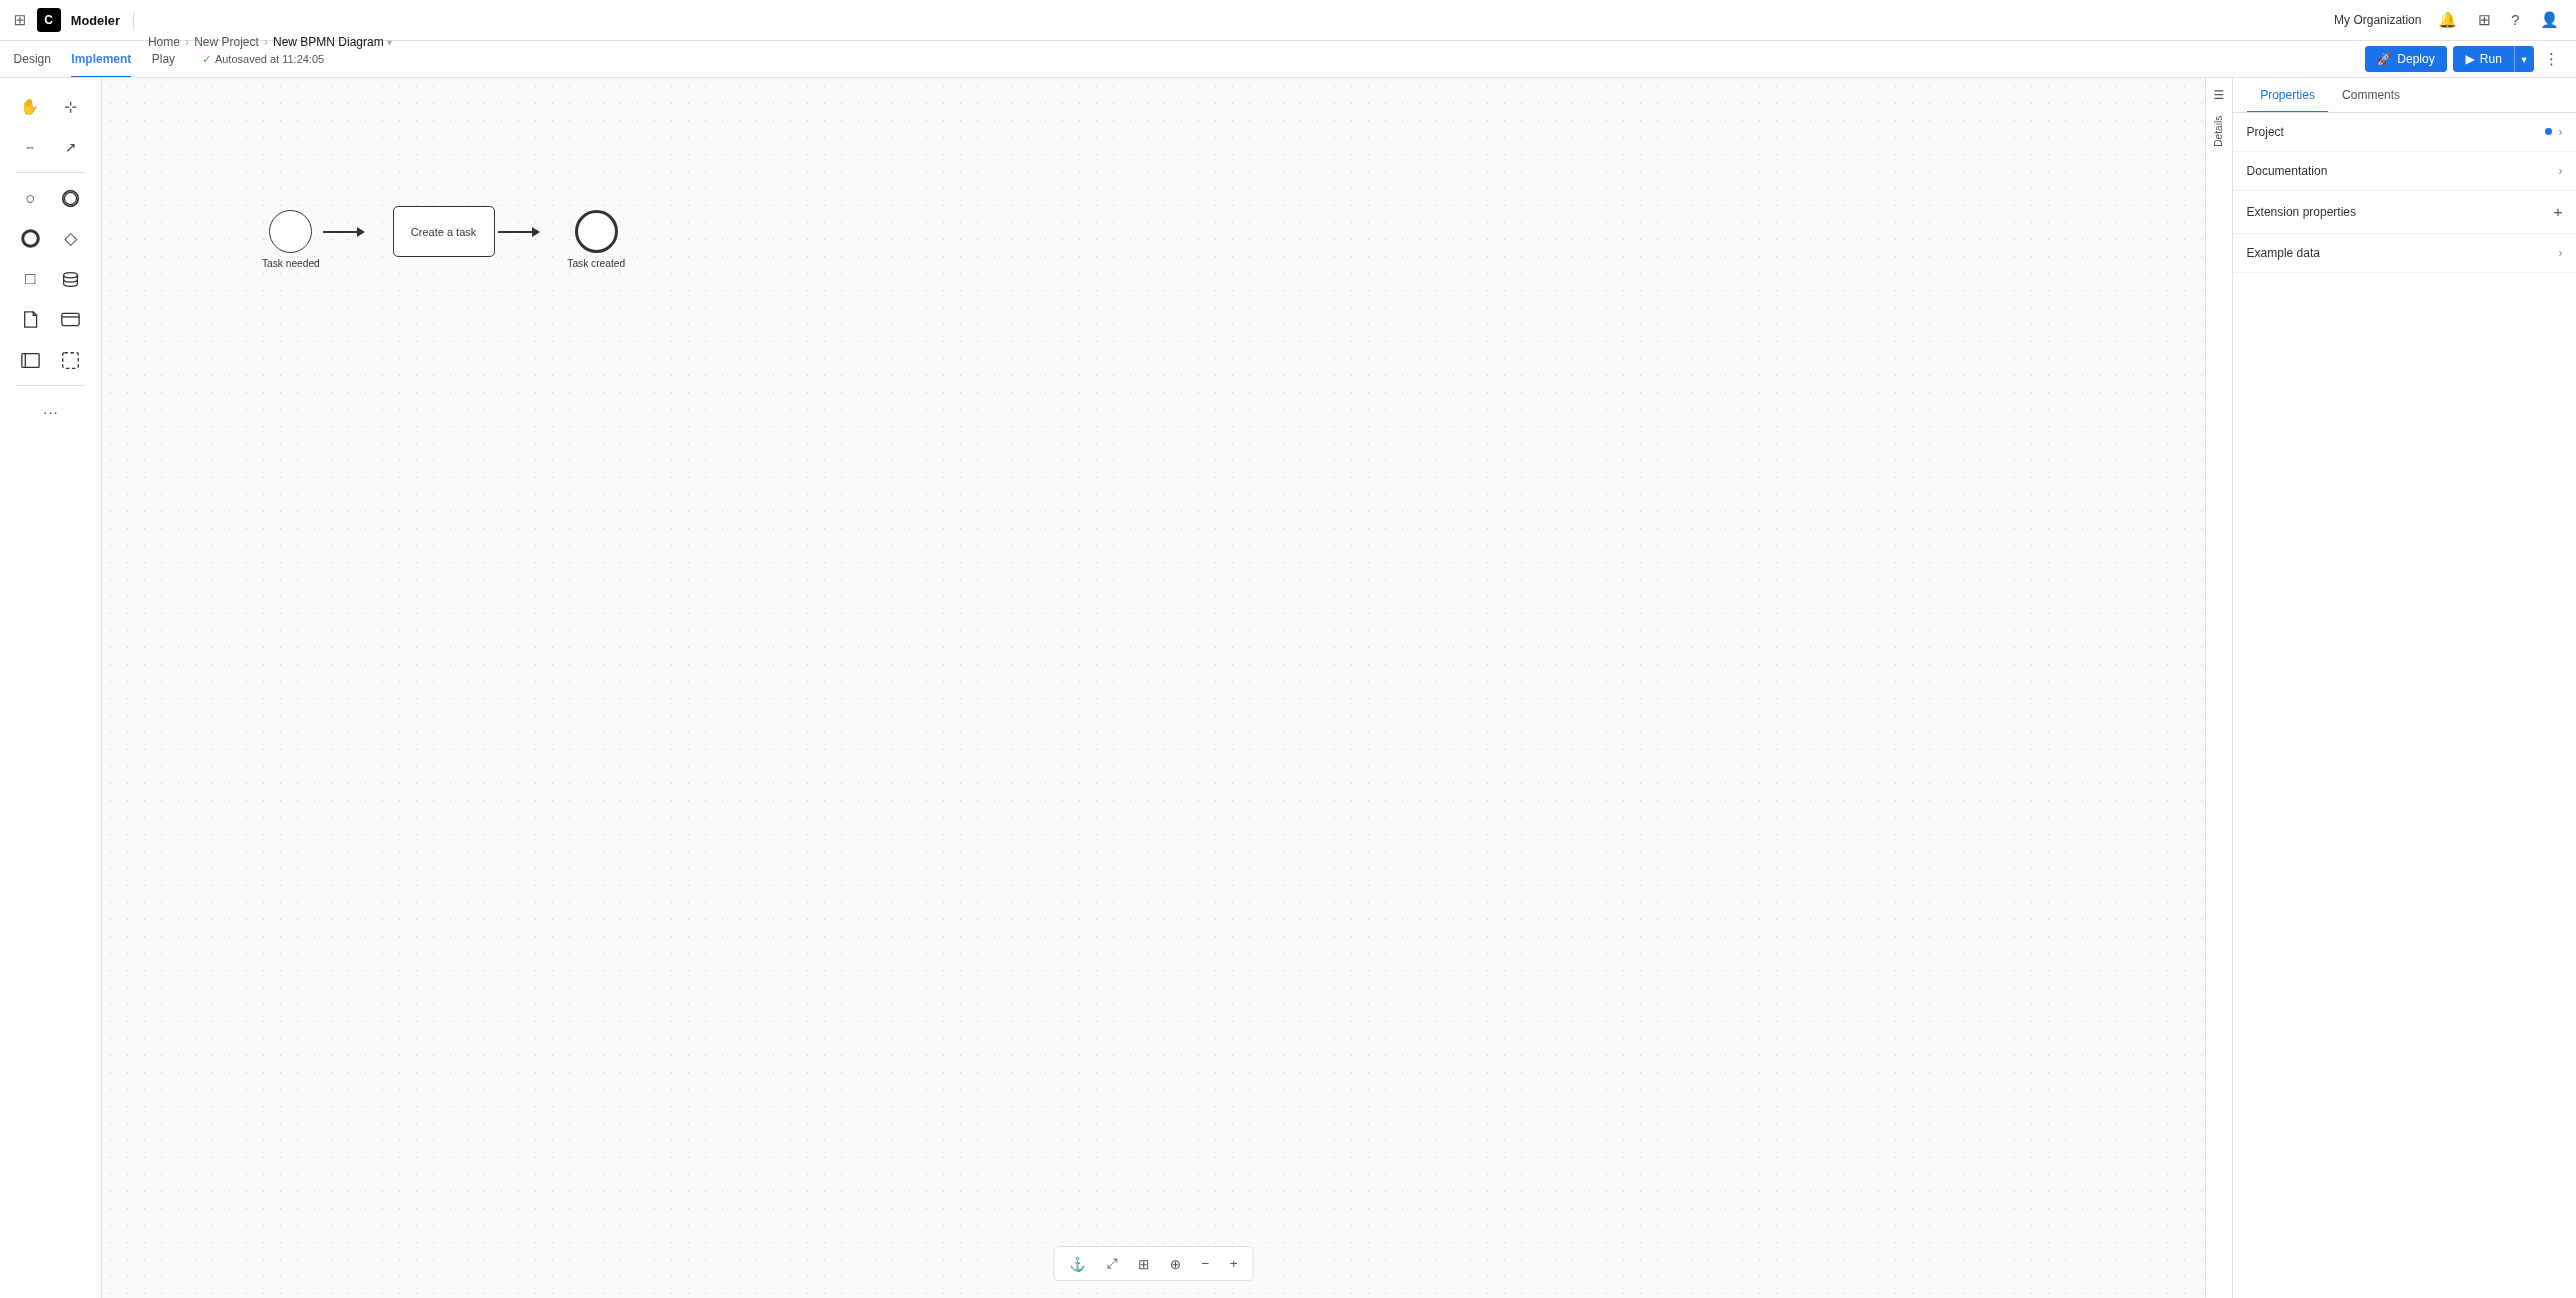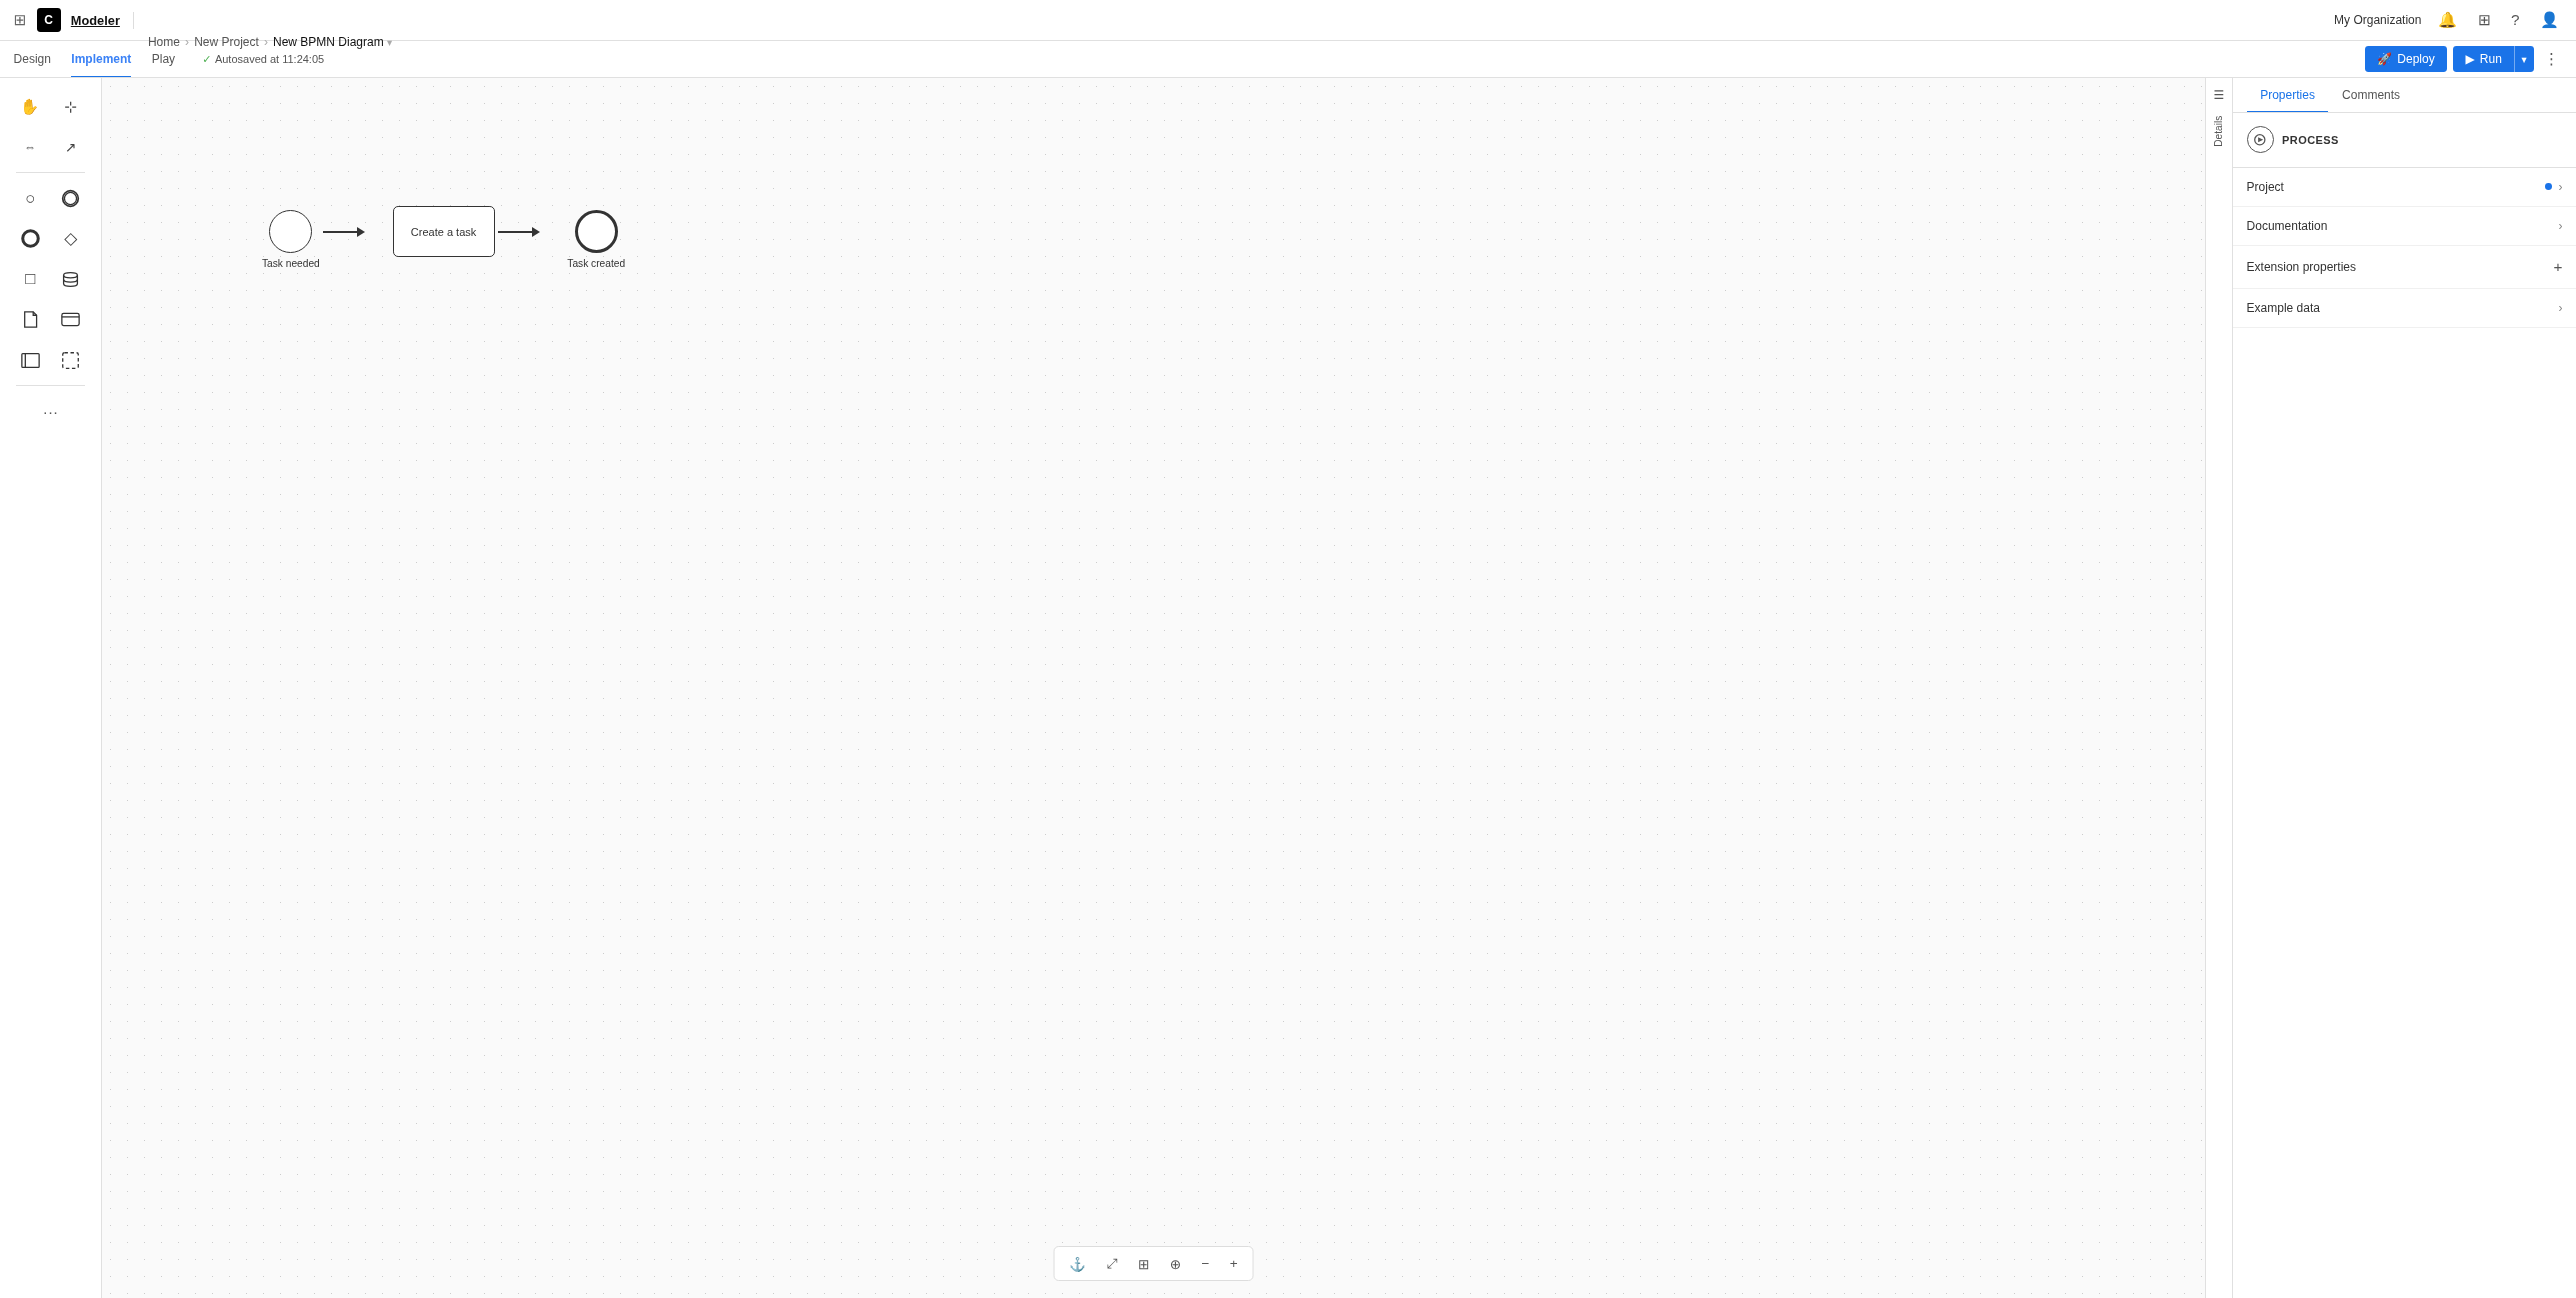--- a/index.html
+++ b/index.html
@@ -10,21 +10,21 @@
       display: flex; align-items: center; height: 41px;
       background: #fff; border-bottom: 0.9px solid #e0e0e0;
       padding: 0 13.6px; gap: 10.2px;
     }
     .nav-grid-icon { color: #666; font-size: 15.3px; cursor: pointer; }
     .nav-logo {
       width: 24px; height: 24px; background: #000; border-radius: 3.4px;
       display: flex; align-items: center; justify-content: center;
       color: #fff; font-weight: bold; font-size: 12px;
     }
-    .nav-app-name { font-weight: 600; font-size: 12.8px; color: #111; text-decoration: underline; }
+    .nav-app-name { font-weight: 600; font-size: 12.8px; color: #111; }
     .nav-divider { width: 0.9px; height: 17px; background: #ddd; margin: 0 3.4px; }
     .nav-breadcrumb { display: flex; align-items: center; gap: 5.1px; color: #555; font-size: 12px; margin-top: 44px; }
     .nav-breadcrumb .sep { color: #aaa; }
     .nav-breadcrumb .current { display: flex; align-items: center; gap: 3.4px; }
     .nav-breadcrumb .current span { font-size: 12px; color: #111; }
     .nav-right { margin-left: auto; display: flex; align-items: center; gap: 13.6px; }
     .nav-org { font-size: 12px; color: #333; font-weight: 500; }
     .nav-icon-btn { background: none; border: none; cursor: pointer; color: #555; font-size: 15.3px; padding: 3.4px; }
 
     
@@ -313,29 +313,20 @@
       <button class="details-collapse-btn">☰</button>
       <span class="details-label">Details</span>
     </div>
   </div>
 
   <div class="properties-panel">
     <div class="panel-tabs">
       <span class="panel-tab active">Properties</span>
       <span class="panel-tab">Comments</span>
     </div>
-    <div class="panel-section-header">
-      <div class="panel-process-icon">
-        <svg width="13.6" height="13.6" viewBox="0 0 16 16">
-            <circle cx="8" cy="8" r="6" fill="none" stroke="#555" stroke-width="1.5"></circle>
-            <polygon points="6,5 12,8 6,11" fill="#555"></polygon>
-          </svg>
-      </div>
-      <span class="panel-section-title">PROCESS</span>
-    </div>
 
     <div class="panel-item">
       <span class="panel-item-label">Project</span>
       <div class="panel-item-right">
         <div class="panel-dot"></div>
         <span class="panel-chevron">›</span>
       </div>
     </div>
     <div class="panel-item">
       <span class="panel-item-label">Documentation</span>

